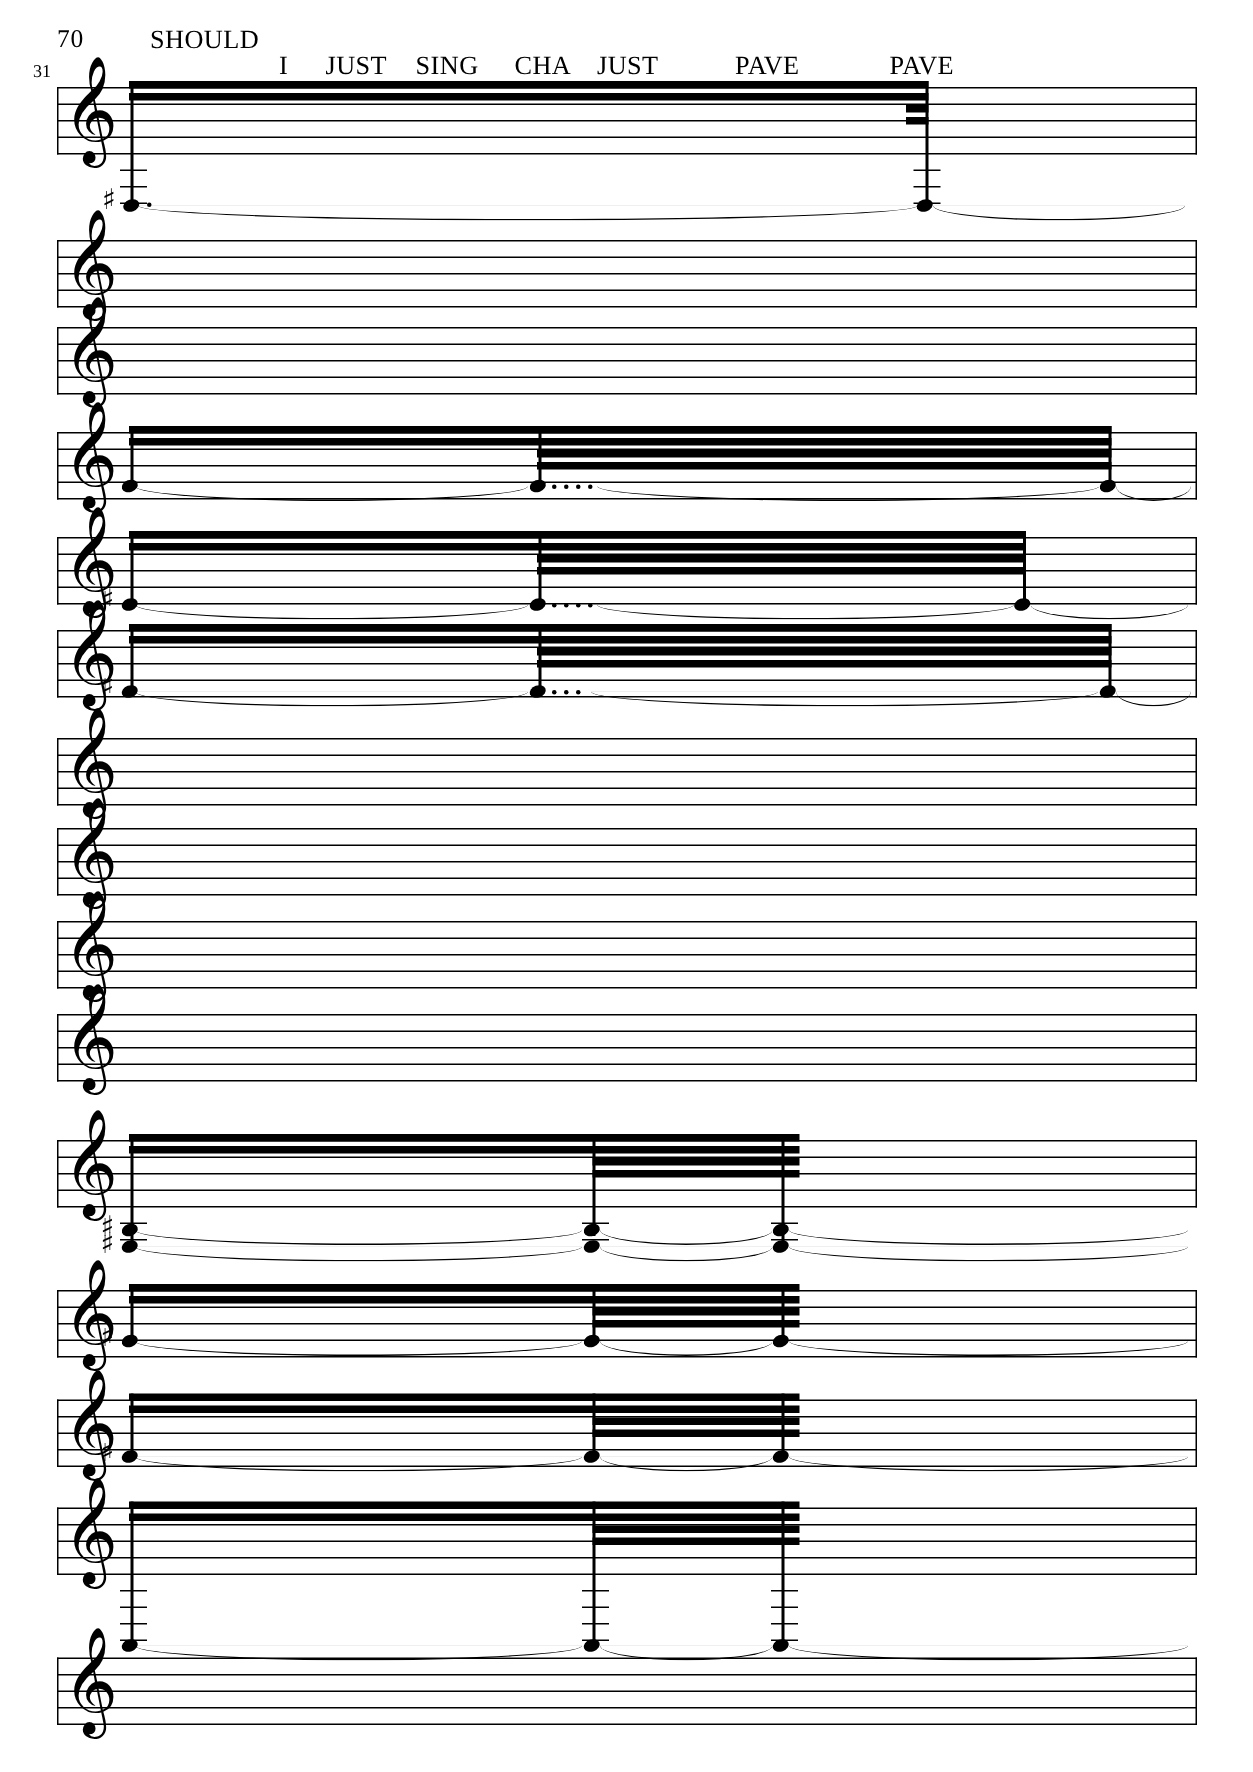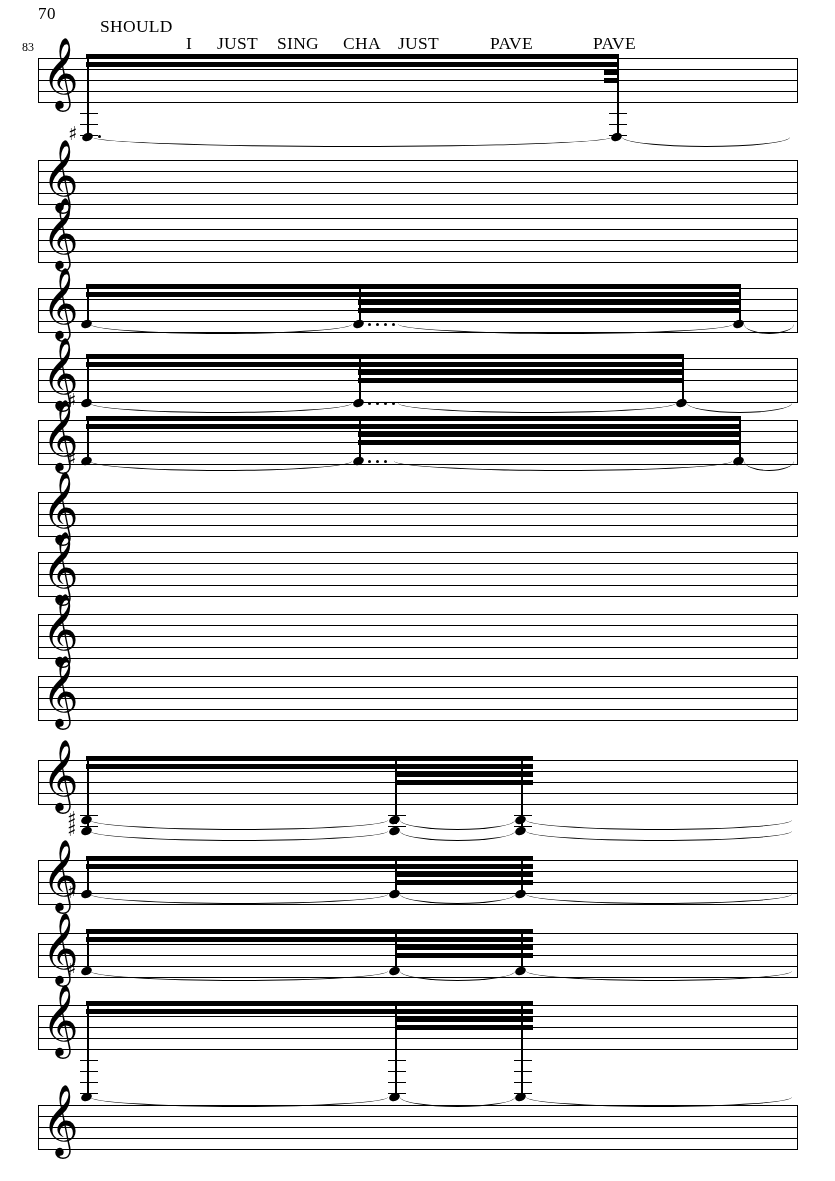--- a/index.html
+++ b/index.html
@@ -133,23 +133,23 @@
     border-bottom: 1.3px solid #000;
     border-radius: 0 0 50% 50%/0 0 100% 100%;
     height: 9px;
   }
 </style>
 </head>
 <body>
 
 <div id="sheet">
 
-  <div class="page-number" style="left:38px; top:4px;">70</div>
-
-  <div class="measure-number" style="left:22px; top:40px;">83</div>
+  <div class="page-number" style="left:38px; top:16px;">70</div>
+
+  <div class="measure-number" style="left:22px; top:40px;">31</div>
 
   <div class="lyric" style="left:100px; top:16px;">SHOULD</div>
   <div class="lyric" style="left:186px; top:33px;">I</div>
   <div class="lyric" style="left:217px; top:33px;">JUST</div>
   <div class="lyric" style="left:277px; top:33px;">SING</div>
   <div class="lyric" style="left:343px; top:33px;">CHA</div>
   <div class="lyric" style="left:398px; top:33px;">JUST</div>
   <div class="lyric" style="left:490px; top:33px;">PAVE</div>
   <div class="lyric" style="left:593px; top:33px;">PAVE</div>
 

